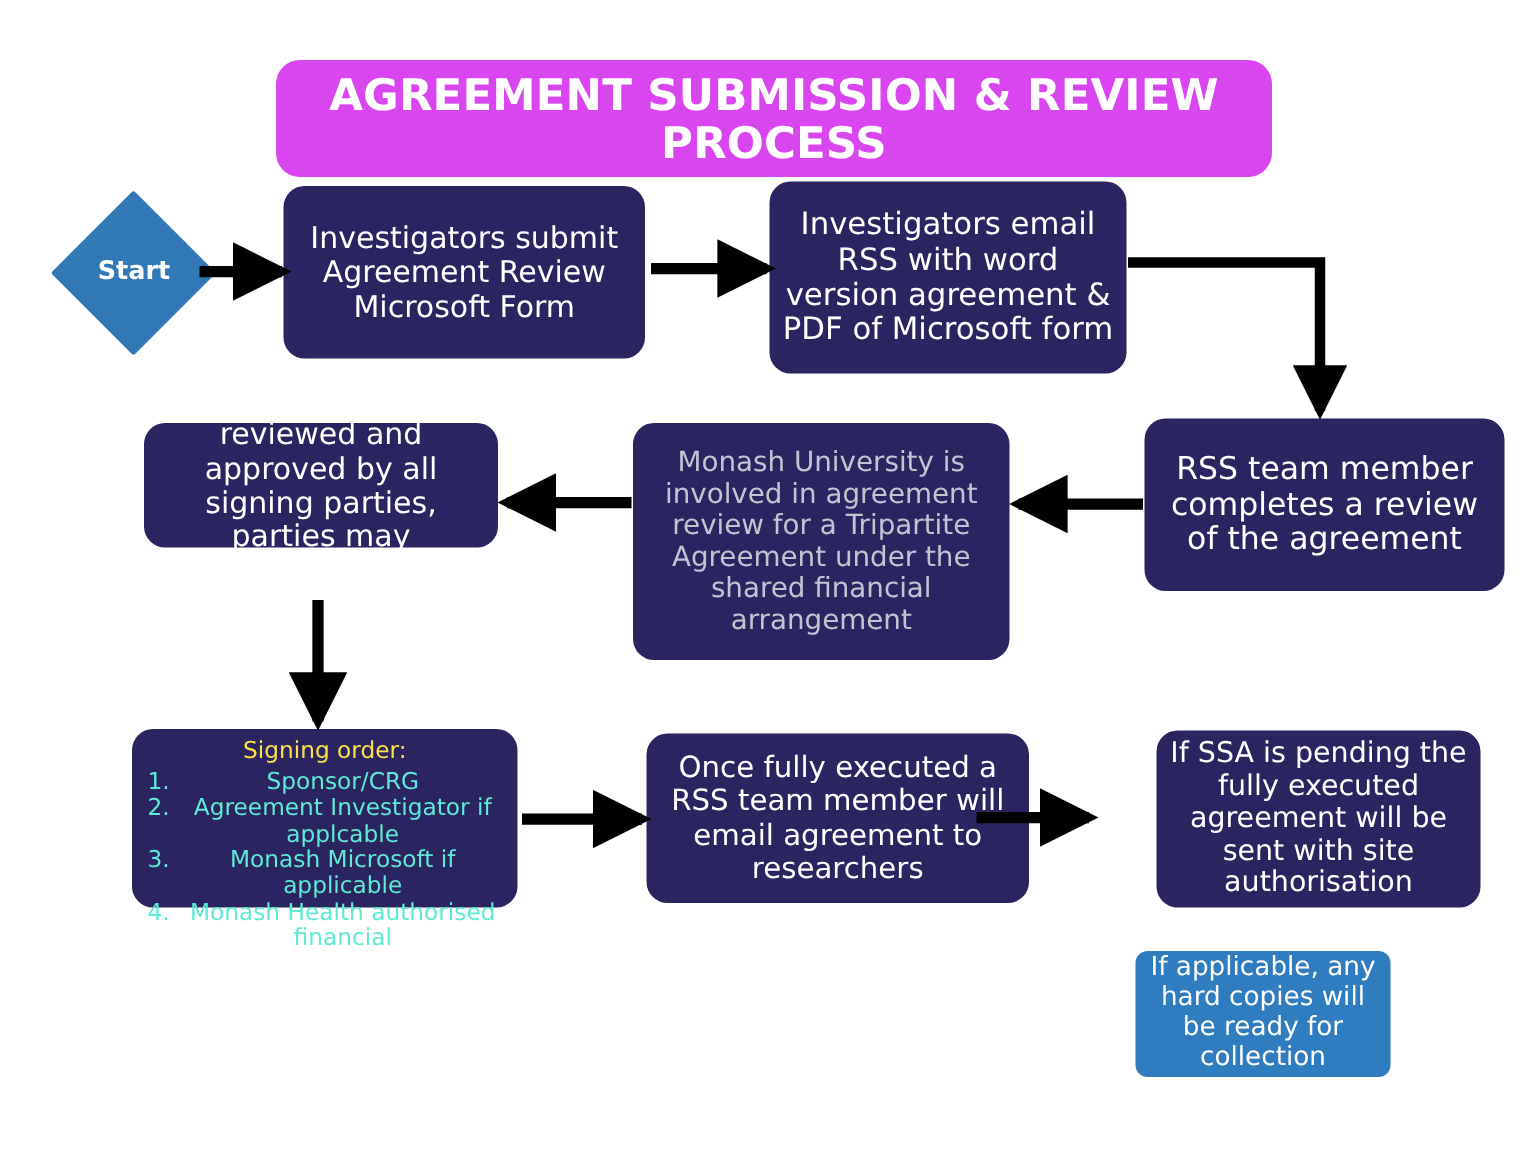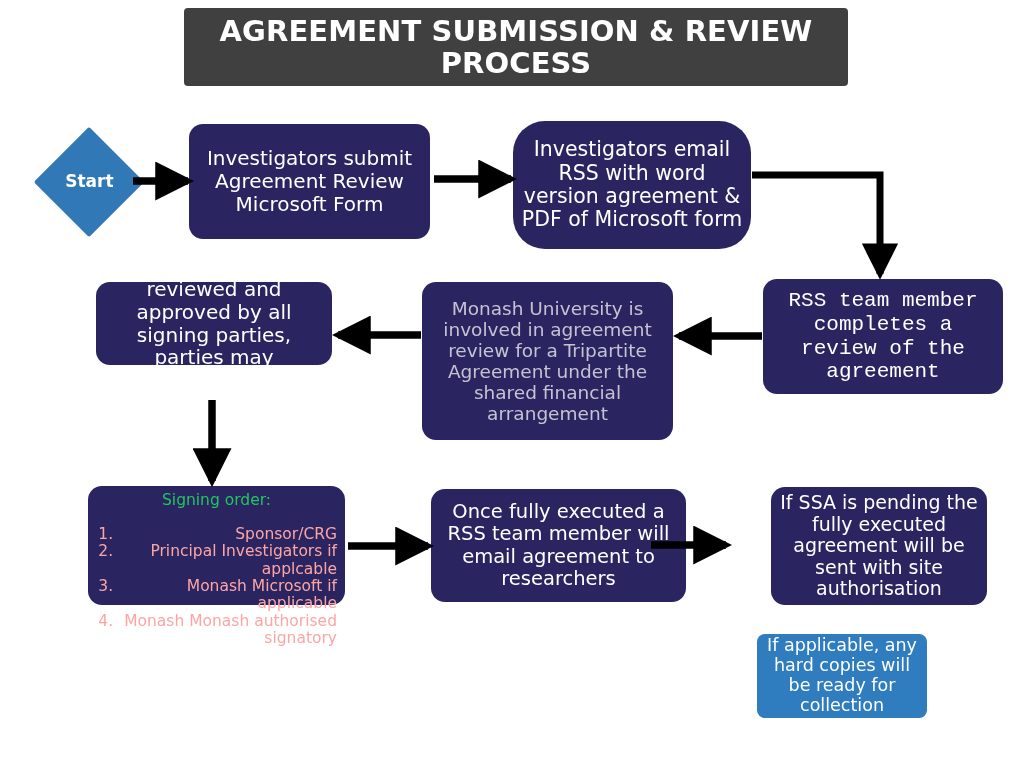--- a/index.html
+++ b/index.html
@@ -29,24 +29,24 @@
     justify-content: center;
     text-align: center;
     color: #ffffff;
     line-height: 1.14;
   }
   .navy { background: #2a2560; border-radius: 14px; }
   .blue { background: #2f7cbe; border-radius: 8px; }
 
   
   #title-banner {
-    left: 184px; top: 8px;
+    left: 184px; top: 40px;
     width: 664px; height: 78px;
-    background: #404040;
-    border-radius: 4px;
+    background: #d946ef;
+    border-radius: 16px;
     font-weight: bold;
     font-size: 29px;
     letter-spacing: 0.1px;
     line-height: 1.12;
     padding: 0 16px;
   }
 
   
   #start-node {
     left: 50px; top: 143px;
@@ -58,46 +58,46 @@
   #start-label {
     transform: rotate(-45deg);
     font-weight: bold;
     font-size: 17px;
     color: #ffffff;
     white-space: nowrap;
   }
 
   
   #node-form      { left: 189px; top: 124px; width: 241px; height: 115px; font-size: 20px; padding: 0 9px; }
-  #node-email     { left: 513px; top: 121px; width: 238px; height: 128px; font-size: 20.5px; padding: 0 7px; border-radius: 32px; }
+  #node-email     { left: 513px; top: 121px; width: 238px; height: 128px; font-size: 20.5px; padding: 0 7px; }
 
   
-  #node-rss       { left: 763px; top: 279px; width: 240px; height: 115px; font-size: 21px; padding: 0 7px; font-family: Liberation Mono, monospace; }
+  #node-rss       { left: 763px; top: 279px; width: 240px; height: 115px; font-size: 21px; padding: 0 7px; }
   #node-monash    { left: 422px; top: 282px; width: 251px; height: 158px; font-size: 18.5px; color: #c4c3d2; padding: 0 10px; }
   #node-approved  { left: 96px; top: 282px; width: 236px; height: 83px; font-size: 20px; padding: 0 6px; }
 
   
   #node-signing   {
     left: 88px; top: 486px; width: 257px; height: 119px;
     display: block; padding: 6px 6px 0 6px;
     border-radius: 14px;
   }
   #signing-title {
     text-align: center;
     font-size: 15.5px;
-    color: #22c55e;
+    color: #fde047;
     line-height: 1.1;
-    margin-bottom: 17px;
+    margin-bottom: 4px;
   }
   #signing-list {
     margin: 0;
     padding: 0 2px 0 24px;
     font-size: 15.5px;
-    color: #fca5a5;
-    text-align: right;
+    color: #5eead4;
+    text-align: center;
     line-height: 1.12;
     list-style-position: outside;
   }
   #signing-list li { padding-left: 2px; }
 
   #node-executed  { left: 431px; top: 489px; width: 255px; height: 113px; font-size: 19.5px; padding: 0 6px; }
   #node-ssa       { left: 728px; top: 487px; width: 216px; height: 118px; font-size: 19px; padding: 0 8px; margin-left: 43px; }
 
   
   #node-hardcopy  { left: 757px; top: 634px; width: 170px; height: 84px; font-size: 17.5px; padding: 0 6px; }
@@ -128,23 +128,23 @@
   <div class="node navy" id="node-rss">RSS team member completes a review of the agreement</div>
 
   <div class="node navy" id="node-monash">Monash University is involved in agreement review for a Tripartite Agreement under the shared financial arrangement</div>
 
   <div class="node navy" id="node-approved">Once agreement is reviewed and approved by all signing parties, parties may commence signing</div>
 
   <div class="node navy" id="node-signing">
     <div id="signing-title">Signing order:</div>
     <ol id="signing-list">
       <li>Sponsor/CRG</li>
-      <li>Principal Investigators if applcable</li>
+      <li>Agreement Investigator if applcable</li>
       <li>Monash Microsoft if applicable</li>
-      <li>Monash Monash authorised signatory</li>
+      <li>Monash Health authorised financial</li>
     </ol>
   </div>
 
   <div class="node navy" id="node-executed">Once fully executed a RSS team member will email agreement to researchers</div>
 
   <div class="node navy" id="node-ssa">If SSA is pending the fully executed agreement will be sent with site authorisation</div>
 
   <div class="node blue" id="node-hardcopy">If applicable, any hard copies will be ready for collection</div>
 
   <svg id="connectors" viewBox="0 0 1024 768">

